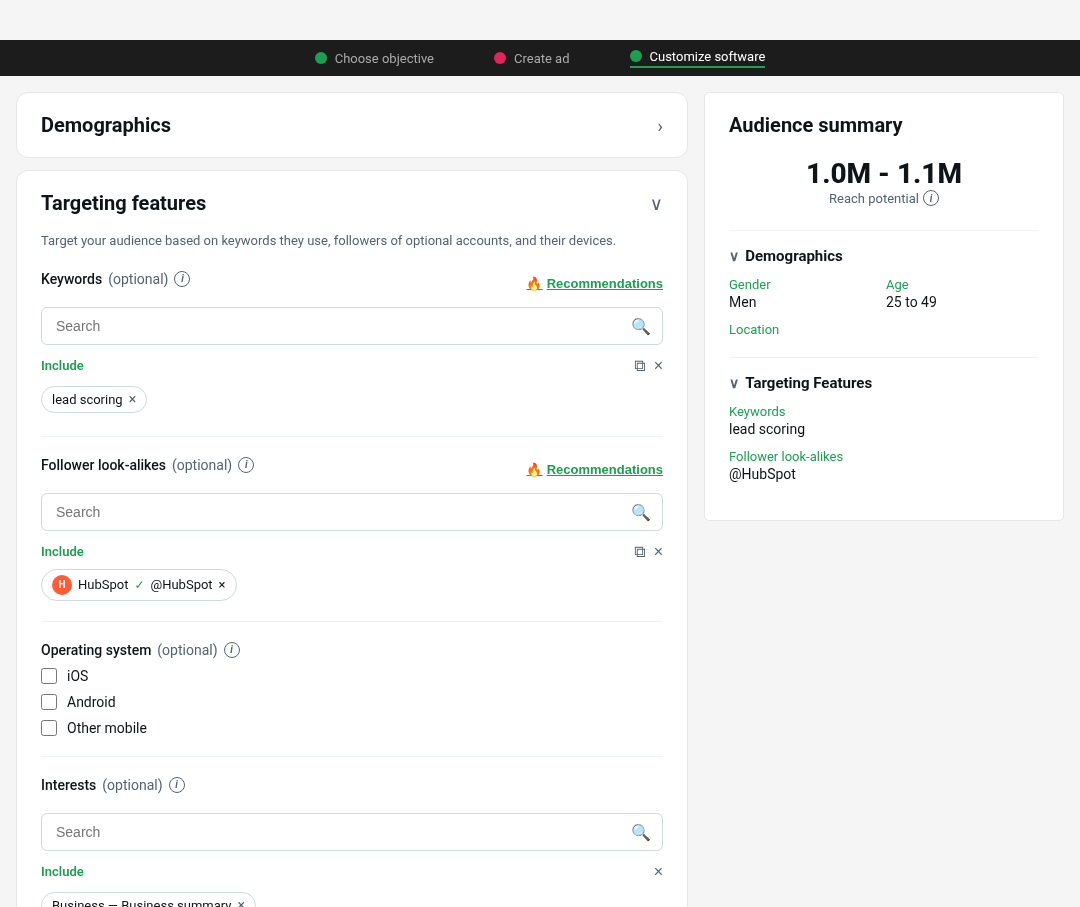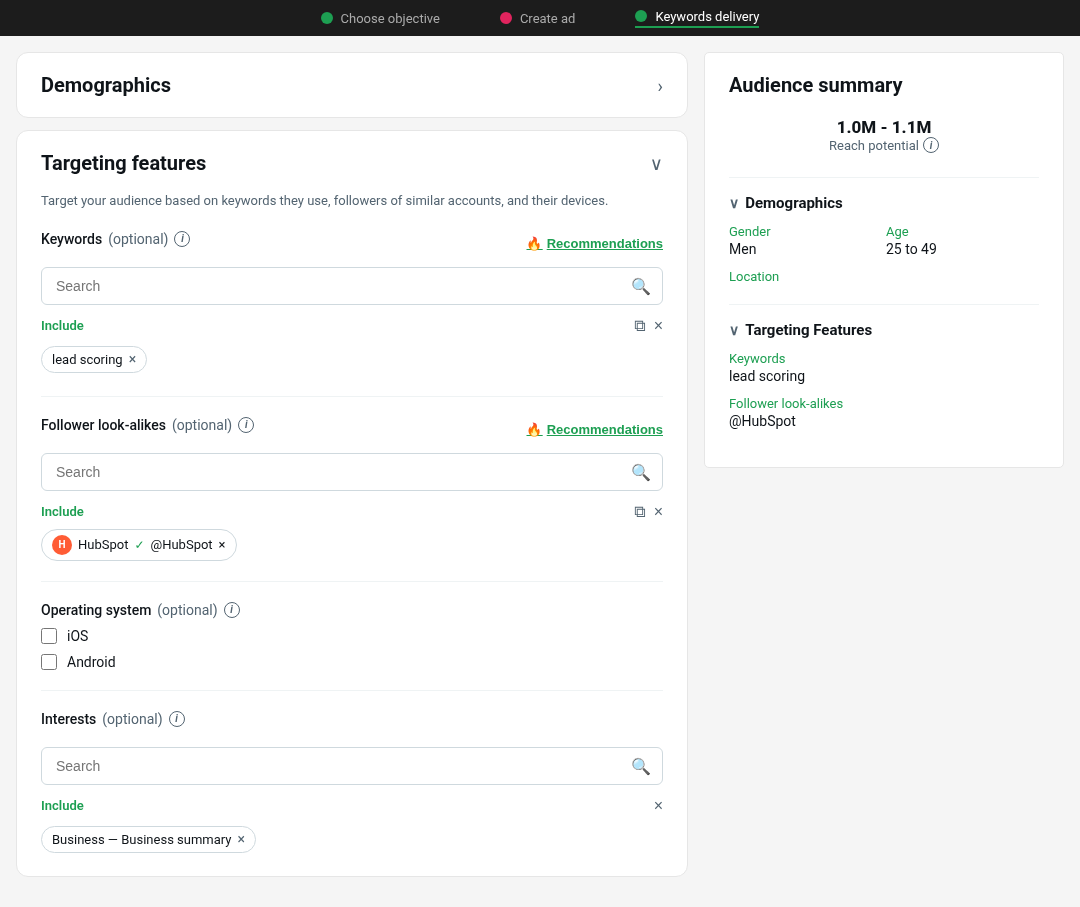--- a/index.html
+++ b/index.html
@@ -12,20 +12,21 @@
 
     
     .top-nav {
       background: #1c1c1c;
       height: 36px;
       display: flex;
       align-items: center;
       justify-content: center;
       gap: 60px;
       padding: 0 20px;
+      margin-top: 40px;
     }
     .nav-step {
       display: flex;
       align-items: center;
       gap: 8px;
       color: #aaa;
       font-size: 13px;
     }
     .nav-step.active {
       color: #fff;
@@ -277,21 +278,21 @@
     .audience-title {
       font-size: 20px;
       font-weight: 700;
       margin-bottom: 20px;
     }
     .reach-section {
       text-align: center;
       margin-bottom: 24px;
     }
     .reach-number {
-      font-size: 17px;
+      font-size: 28px;
       font-weight: 800;
     }
     .reach-label {
       font-size: 13px;
       color: #536471;
       display: flex;
       align-items: center;
       justify-content: center;
       gap: 4px;
     }
@@ -344,42 +345,42 @@
   <div class="nav-step">
     <span class="nav-dot green"></span>
     <span>Choose objective</span>
   </div>
   <div class="nav-step">
     <span class="nav-dot red"></span>
     <span>Create ad</span>
   </div>
   <div class="nav-step active">
     <span class="nav-dot green"></span>
-    <span>Keywords delivery</span>
+    <span>Customize software</span>
   </div>
 </div>
 
 <div class="main-layout">
 
   <div class="left-panel">
 
     <div class="card">
       <div class="card-header">
         <h2 class="card-title">Demographics</h2>
         <span class="chevron-icon">›</span>
       </div>
     </div>
 
     <div class="card">
       <div class="card-header">
         <h2 class="card-title">Targeting features</h2>
         <span class="chevron-icon">∨</span>
       </div>
 
-      <p class="targeting-desc">Target your audience based on keywords they use, followers of similar accounts, and their devices.</p>
+      <p class="targeting-desc">Target your audience based on keywords they use, followers of optional accounts, and their devices.</p>
 
       <div>
         <div class="search-row">
           <div class="section-label">
             <span>Keywords</span>
             <span class="optional">(optional)</span>
             <span class="info-icon">i</span>
           </div>
           <button class="recommendations-btn">
             <span>🔥</span>
@@ -451,20 +452,24 @@
         </div>
         <div class="checkbox-list">
           <label class="checkbox-item">
             <input type="checkbox" style="">
             <span>iOS</span>
           </label>
           <label class="checkbox-item">
             <input type="checkbox" style="">
             <span>Android</span>
           </label>
+          <label class="checkbox-item">
+            <input type="checkbox" style="">
+            <span>Other mobile</span>
+          </label>
         </div>
       </div>
 
       <hr class="section-divider">
 
       <div>
         <div class="search-row">
           <div class="section-label">
             <span>Interests</span>
             <span class="optional">(optional)</span>

